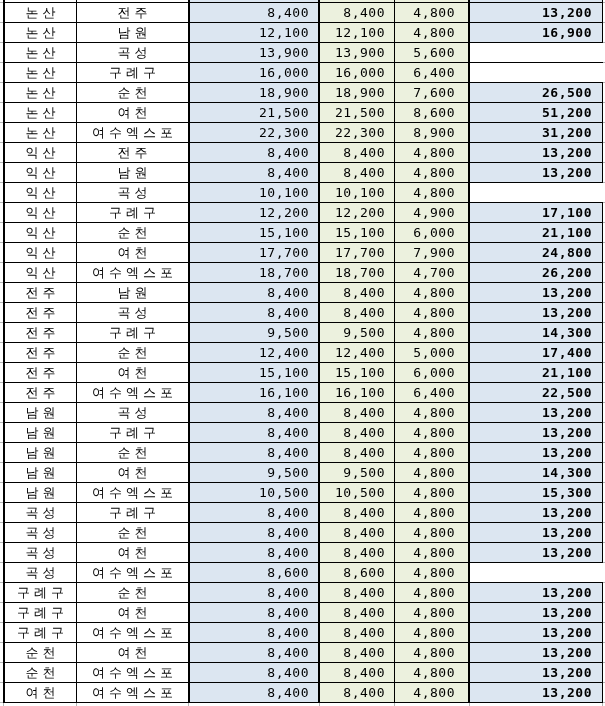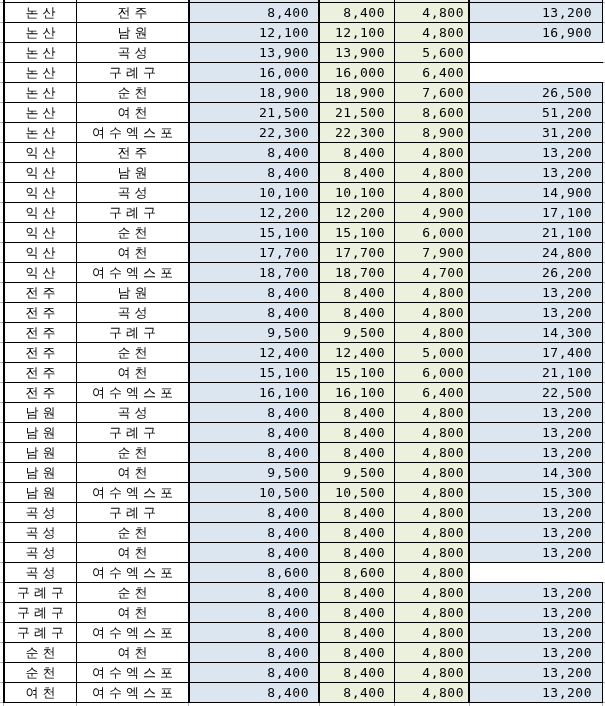--- a/index.html
+++ b/index.html
@@ -57,30 +57,30 @@
     font-size: 13px;
     overflow: hidden;
     white-space: nowrap;
   }
   .c1 { width: 72px;  text-align: center; letter-spacing: 4px; padding-left: 4px; }
   .c2 { width: 113px; text-align: center; letter-spacing: 4px; padding-left: 4px;
         border-right-width: 2px; }
   .c3 { width: 130px; border-right-width: 2px; }
   .c4 { width: 75px; }
   .c5 { width: 75px;  border-right-width: 2px; }
-  .c6 { width: 133px; }
+  .c6 { width: 133px; font-weight: bold; }
   .num {
     text-align: right;
     font-family: "DejaVu Sans Mono", "Liberation Mono", monospace;
     font-size: 13px;
     letter-spacing: 0.5px;
   }
   .c3.num { padding-right: 9px; }
   .c4.num { padding-right: 9px; }
-  .c5.num { padding-right: 4px; }
+  .c5.num { padding-right: 13px; }
   .c6.num { padding-right: 10px; }
   .bg-blue  { background: var(--blue); }
   .bg-cream { background: var(--cream); }
   .bg-white { background: #ffffff; }
 </style>
 </head>
 <body>
 
 <div class="sheet">
   <div class="gutter-left"></div>
@@ -176,21 +176,20 @@
     <div class="cell c5 num bg-cream">4,800</div>
     <div class="cell c6 num bg-blue">13,200</div>
   </div>
 
   <div class="row">
     <div class="cell c1 bg-white">익산</div>
     <div class="cell c2 bg-white">곡성</div>
     <div class="cell c3 num bg-blue">10,100</div>
     <div class="cell c4 num bg-cream">10,100</div>
     <div class="cell c5 num bg-cream">4,800</div>
-    <div class="cell c6 num bg-blue">14,900</div>
   </div>
 
   <div class="row">
     <div class="cell c1 bg-white">익산</div>
     <div class="cell c2 bg-white">구례구</div>
     <div class="cell c3 num bg-blue">12,200</div>
     <div class="cell c4 num bg-cream">12,200</div>
     <div class="cell c5 num bg-cream">4,900</div>
     <div class="cell c6 num bg-blue">17,100</div>
   </div>

